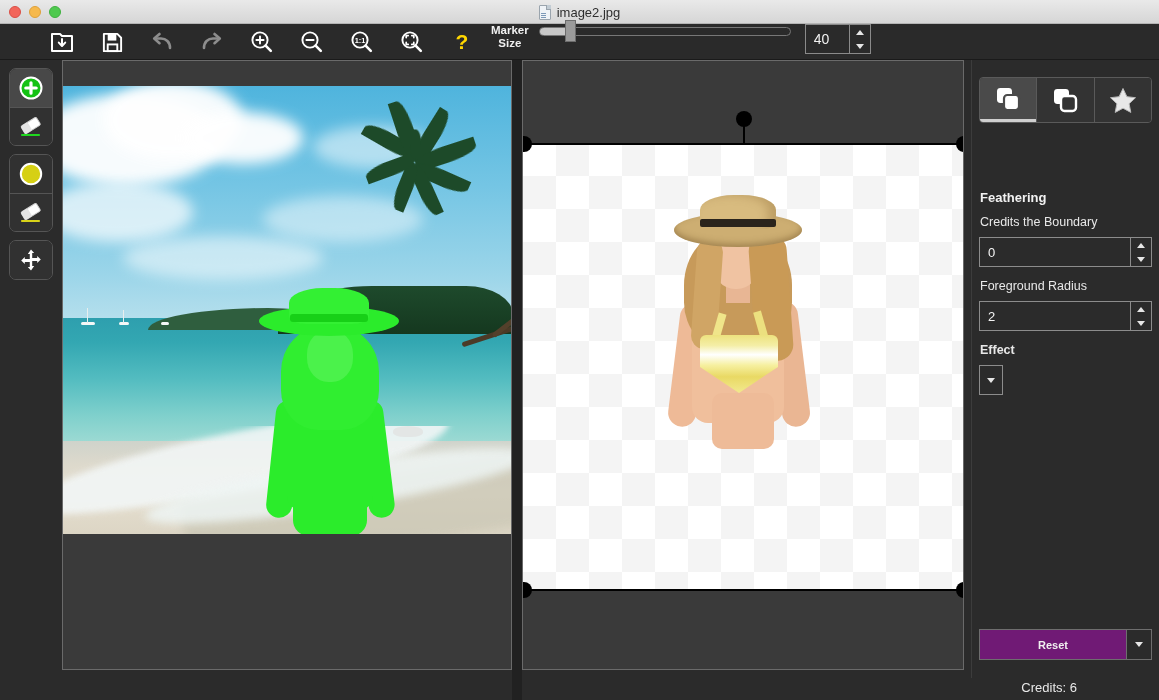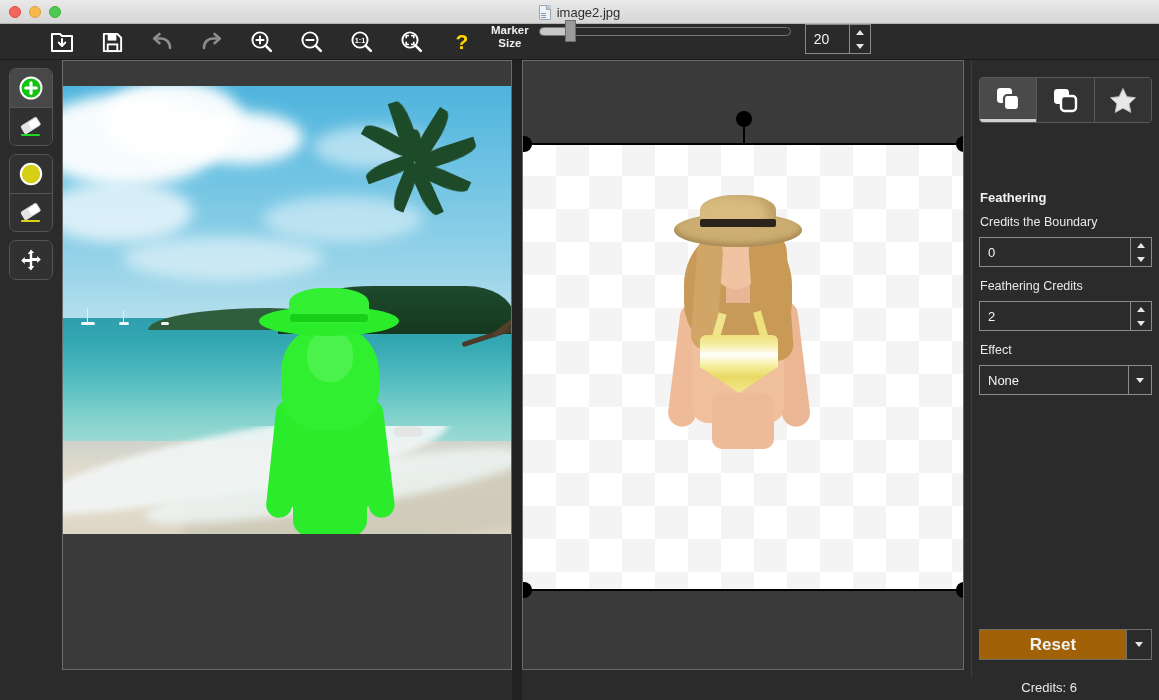--- a/index.html
+++ b/index.html
@@ -254,23 +254,23 @@
   }
   .fld-spin { width:22px; border:1px solid #8c8c8c; background:#2b2b2b; display:flex; flex-direction:column; }
   .fld-drop {
     width:24px; border:1px solid #8c8c8c; background:#2b2b2b;
     display:flex; align-items:center; justify-content:center; cursor:pointer;
   }
   .reset-row {
     position:absolute; left:7px; top:569px; width:173px; height:31px; display:flex;
   }
   .reset-btn {
-    flex:1; border:1px solid #6e6e6e; border-right:none; background:#a16207;
+    flex:1; border:1px solid #6e6e6e; border-right:none; background:#701a75;
     display:flex; align-items:center; justify-content:center;
-    color:#f0f0f0; font-size:17px; font-weight:bold; cursor:pointer;
+    color:#f0f0f0; font-size:11px; font-weight:bold; cursor:pointer;
   }
   .reset-drop {
     width:26px; border:1px solid #6e6e6e; background:#2b2b2b;
     display:flex; align-items:center; justify-content:center; cursor:pointer;
   }
   .credits {
     position:absolute; right:8px; top:680px; font-size:13px; color:#e9e9e9;
   }
 </style>
 </head>
@@ -366,21 +366,21 @@
     <div class="marker-label">Marker
 Size</div>
 
     <div class="slider-wrap">
       <div class="slider-track"></div>
       <div class="slider-fill"></div>
       <div class="slider-knob"></div>
     </div>
 
     <div class="spin-group">
-      <div class="spin-val">20</div>
+      <div class="spin-val">40</div>
       <div class="spin-btns">
         <div class="spin-up">
             <div class="tri-up"></div>
           </div>
         <div class="spin-dn">
             <div class="tri-dn"></div>
           </div>
       </div>
     </div>
   </div>
@@ -555,36 +555,35 @@
       <div class="fld-spin">
         <div class="spin-up">
             <div class="tri-up"></div>
           </div>
         <div class="spin-dn">
             <div class="tri-dn"></div>
           </div>
       </div>
     </div>
 
-    <div class="fld-label" style="top:219px;">Feathering Credits</div>
+    <div class="fld-label" style="top:219px;">Foreground Radius</div>
     <div class="fld" style="top:241px;">
       <div class="fld-input">2</div>
       <div class="fld-spin">
         <div class="spin-up">
             <div class="tri-up"></div>
           </div>
         <div class="spin-dn">
             <div class="tri-dn"></div>
           </div>
       </div>
     </div>
 
-    <div class="fld-label" style="top:283px;">Effect</div>
+    <div class="fld-label" style="top:283px;font-weight:bold;">Effect</div>
     <div class="fld" style="top:305px;">
-      <div class="fld-input">None</div>
       <div class="fld-drop">
         <div class="tri-dn"></div>
       </div>
     </div>
 
     <div class="reset-row">
       <div class="reset-btn">Reset</div>
       <div class="reset-drop">
         <div class="tri-dn"></div>
       </div>

